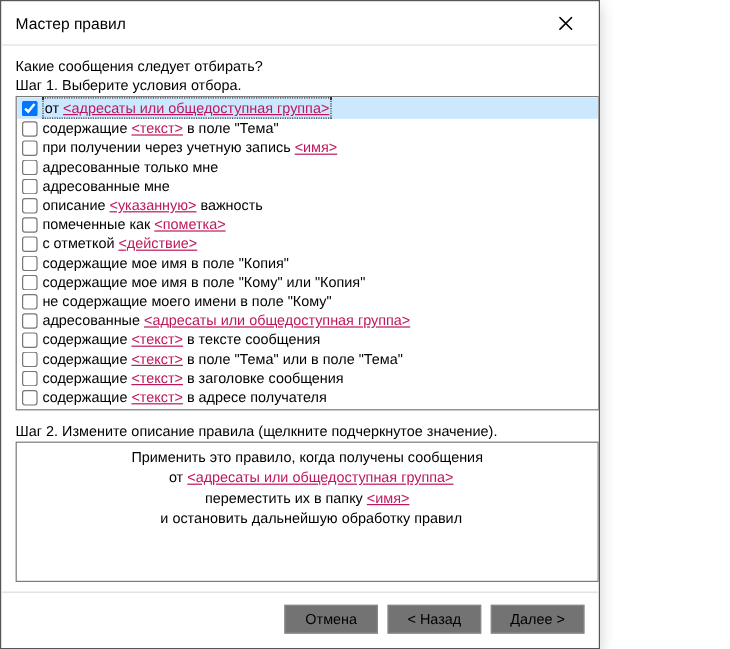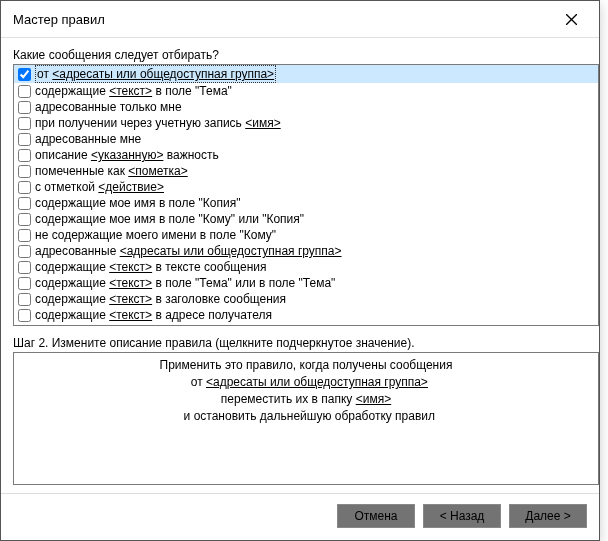--- a/index.html
+++ b/index.html
@@ -4,21 +4,21 @@
 <style>
   * { box-sizing: border-box; }
   html, body {
     margin: 0; padding: 0;
     font-family: "Segoe UI", Tahoma, sans-serif;
     font-size: 12px;
     color: #000;
     background: #fff;
   }
   .dialog {
-    width: 600px; height: 541px;
+    width: 500px; height: 541px;
     border: 1px solid #555;
     display: flex; flex-direction: column;
     box-shadow: 0 4px 12px rgba(0,0,0,0.2);
   }
   .titlebar {
     display: flex; align-items: center;
     padding: 6px 8px 6px 12px;
     border-bottom: 1px solid #e0e0e0;
   }
   .titlebar .title { flex: 1; font-size: 13px; }
@@ -49,21 +49,21 @@
     font-size: 12px;
   }
   .cond-row input[type="checkbox"] {
     margin: 0 4px 0 2px;
     width: 13px; height: 13px;
   }
   .cond-row.selected { background: #cce8ff; }
   .cond-row.selected .lbl { border: 1px dotted #333; padding: 0 1px; }
   .lbl { white-space: nowrap; }
   a.token {
-    color: #000000;
+    color: #be185d;
     text-decoration: underline;
     cursor: pointer;
   }
   .step2-label { margin: 10px 0 2px 0; }
   .desc-box {
     border: 1px solid #7a7a7a;
     flex: 1;
     padding: 4px 6px;
     line-height: 17px;
     font-size: 12px;
@@ -97,37 +97,38 @@
     <div class="close-btn">
       <svg viewBox="0 0 10 10">
         <line x1="0" y1="0" x2="10" y2="10" stroke="#000" stroke-width="1.2"></line>
         <line x1="10" y1="0" x2="0" y2="10" stroke="#000" stroke-width="1.2"></line>
       </svg>
     </div>
   </div>
 
   <div class="content">
     <div class="question">Какие сообщения следует отбирать?</div>
+    <div class="step-label">Шаг 1. Выберите условия отбора.</div>
 
     <div class="cond-box" id="cond-box">
         <div class="cond-row selected">
           <input type="checkbox" checked="" style="">
           <span class="lbl"><span>от </span><a class="token">&lt;адресаты или общедоступная группа&gt;</a></span>
         </div>
         <div class="cond-row">
           <input type="checkbox" style="">
           <span class="lbl"><span>содержащие </span><a class="token">&lt;текст&gt;</a><span> в поле "Тема"</span></span>
         </div>
         <div class="cond-row">
           <input type="checkbox" style="">
+          <span class="lbl"><span>при получении через учетную запись </span><a class="token">&lt;имя&gt;</a></span>
+        </div>
+        <div class="cond-row">
+          <input type="checkbox" style="">
           <span class="lbl"><span>адресованные только мне</span></span>
-        </div>
-        <div class="cond-row">
-          <input type="checkbox" style="">
-          <span class="lbl"><span>при получении через учетную запись </span><a class="token">&lt;имя&gt;</a></span>
         </div>
         <div class="cond-row">
           <input type="checkbox" style="">
           <span class="lbl"><span>адресованные мне</span></span>
         </div>
         <div class="cond-row">
           <input type="checkbox" style="">
           <span class="lbl"><span>описание </span><a class="token">&lt;указанную&gt;</a><span> важность</span></span>
         </div>
         <div class="cond-row">

